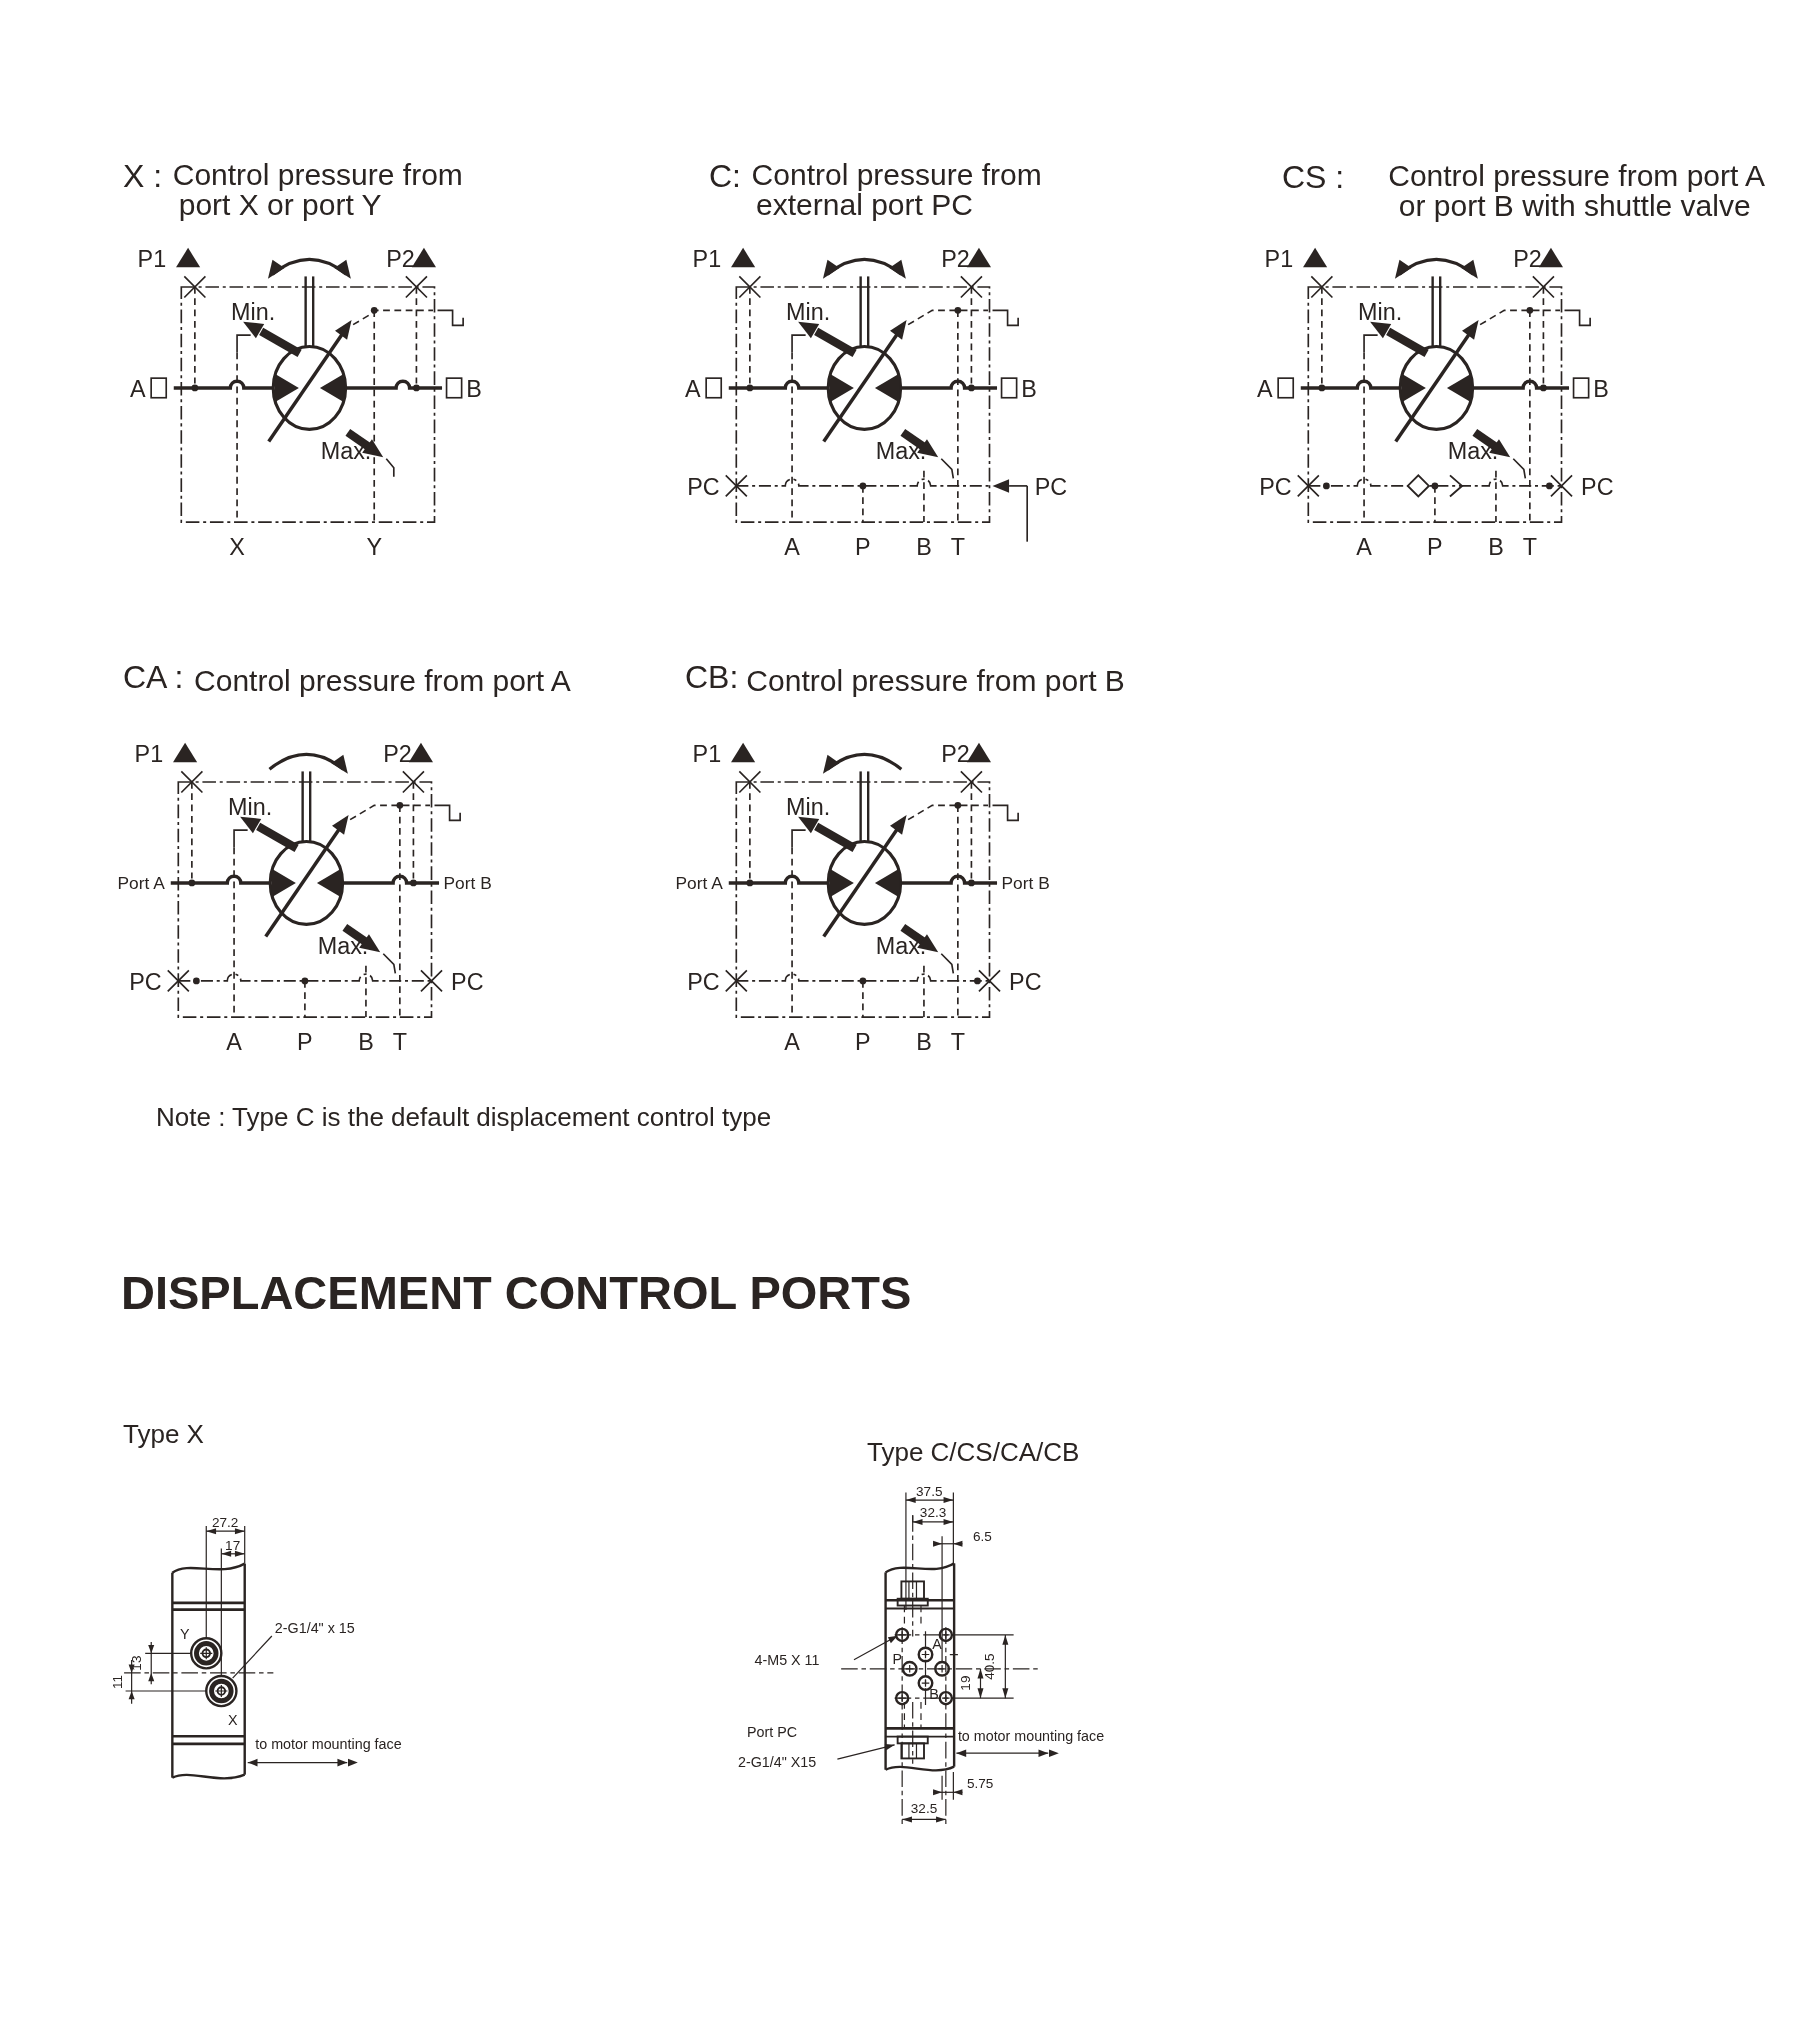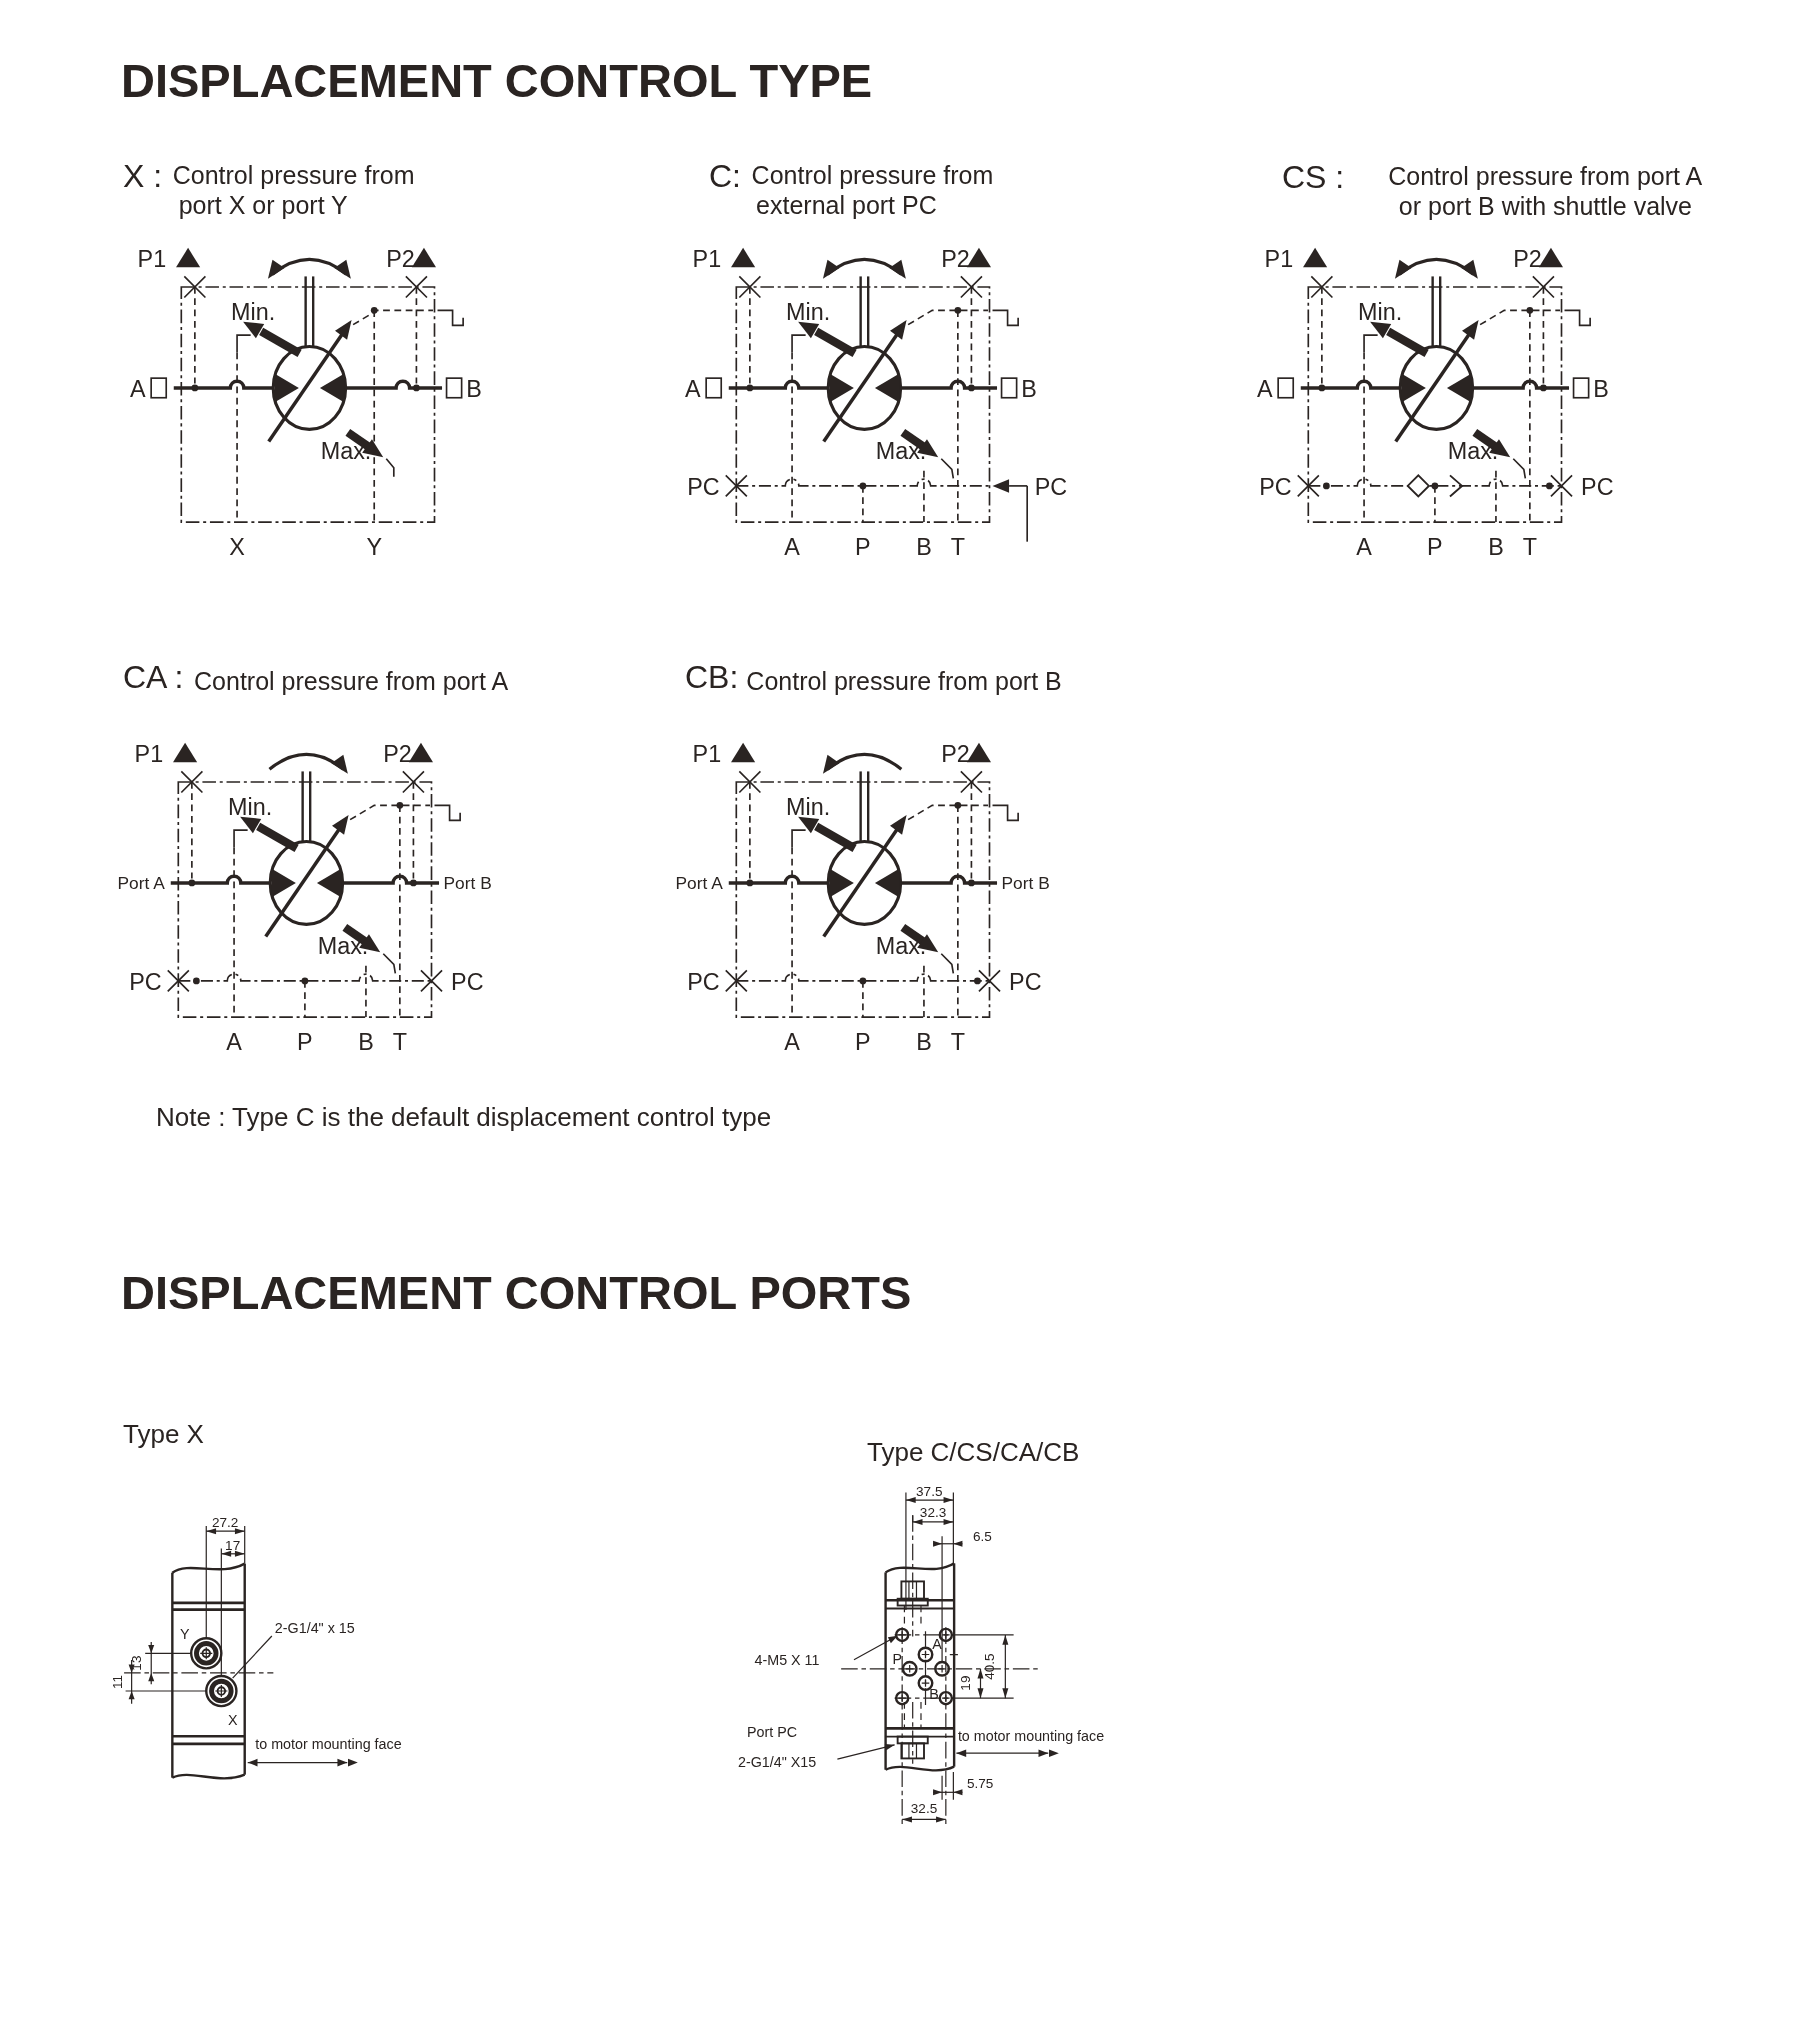--- a/index.html
+++ b/index.html
@@ -2,21 +2,21 @@
 <html style="font-size:12px"><head>
 <meta charset="utf-8">
 <style>
   html,body{margin:0;padding:0;background:#fff;}
   #page{position:relative;width:1811px;height:2035px;background:#ffffff;overflow:hidden;
         font-family:"Liberation Sans",sans-serif;color:#2a2422;}
   .abs{position:absolute;}
   .t-title{font-size:47px;font-weight:bold;letter-spacing:0px;white-space:nowrap;}
   .dheader{display:flex;gap:10.6px;white-space:nowrap;}
   .code{font-size:32px;line-height:33px;}
-  .desc{font-size:25px;line-height:30px;}
+  .desc{font-size:30px;line-height:30px;}
   .note{font-size:26px;white-space:nowrap;margin-left:16px;}
   .tlabel{font-size:26px;white-space:nowrap;}
   svg{position:absolute;overflow:visible;}
   .s{stroke:#2a2422;fill:none;stroke-linecap:butt;stroke-linejoin:miter;}
   .w16{stroke-width:1.6;} .w2{stroke-width:2.2;} .w3{stroke-width:3.2;}
   .w35{stroke-width:3.6;} .w4{stroke-width:4.2;} .w45{stroke-width:4.6;}
   .w65{stroke-width:6.5;} .w11{stroke-width:11;} .w25{stroke-width:2.5;}
   .dsh{stroke-dasharray:9 6;}
   .bx{stroke-dasharray:18 5 4 5;}
   .ddr{stroke-dasharray:16 5 4 5;}
@@ -25,21 +25,20 @@
   .wh{fill:#ffffff;}
   .tx{fill:#2a2422;font-family:"Liberation Sans",sans-serif;}
   .f31{font-size:31px;} .f23{font-size:23px;} .f18{font-size:18px;} .f19{font-size:19px;}
   .mid{text-anchor:middle;} .end{text-anchor:end;}
 </style>
 </head>
 <body>
 
 <div id="page">
 
-  <div class="abs t-title" style="left:121px;top:53px;">DISPLACEMENT CONTROL TYPE</div>
 
   <div class="abs dheader" style="left:123px;top:160px;">
     <span class="code">X :</span>
     <span class="desc">
       <div>Control pressure from</div>
       <div style="padding-left:6px">port X or port Y</div>
     </span>
   </div>
   <div class="abs dheader" style="left:709px;top:160px;">
     <span class="code">C:</span>

